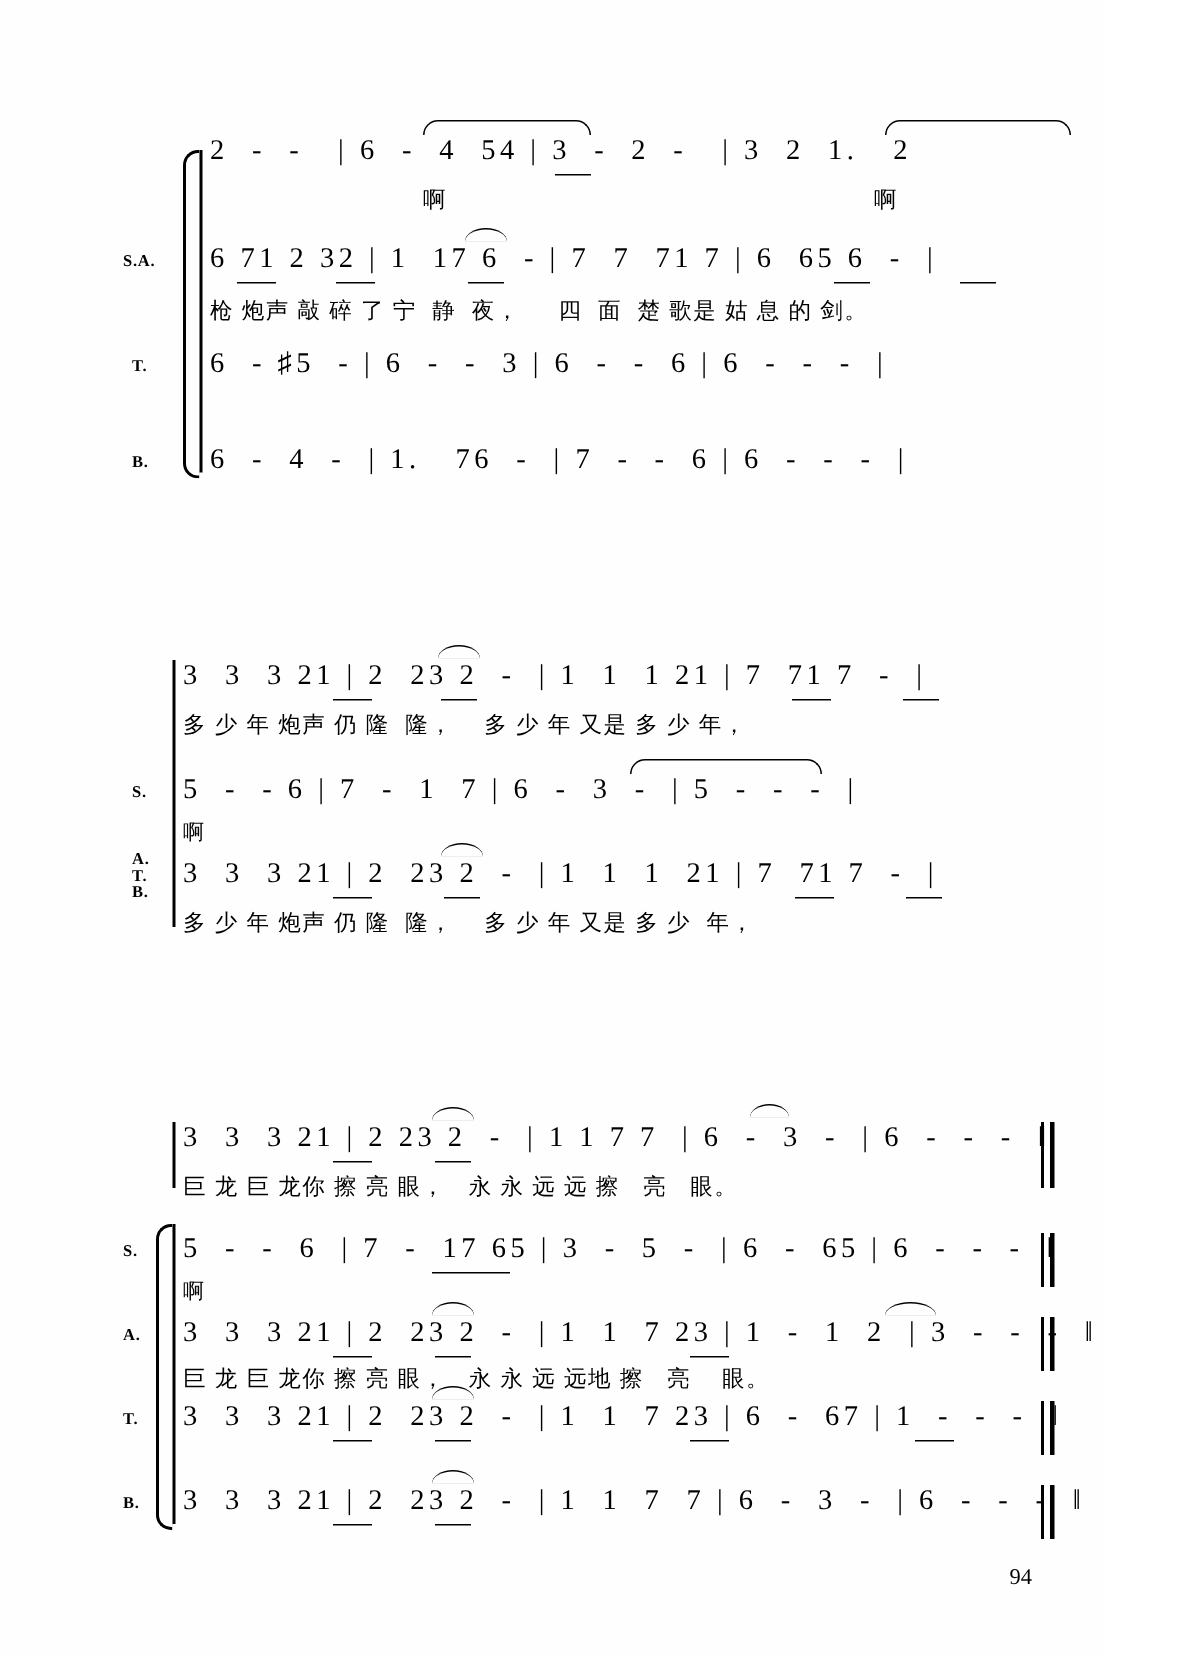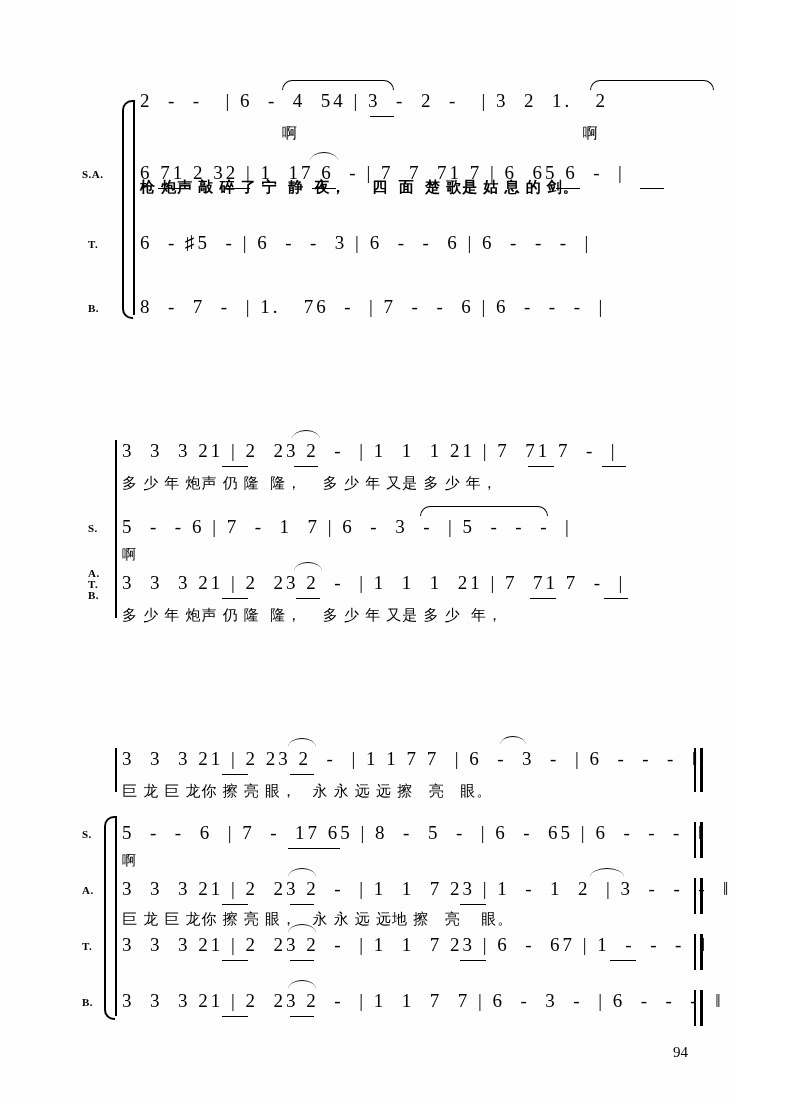--- a/index.html
+++ b/index.html
@@ -123,27 +123,27 @@
     <div class="lyrics" style="left:282px; top:34px; letter-spacing:2px;">啊                                              啊</div>
 
     <div class="voice-label" style="left:82px; top:78px;">S.A.</div>
     <div class="notes" style="left:140px; top:72px; letter-spacing:3px;text-align:center;">6 71 2 32 | 1  17 6  - | 7  7  71 7 | 6  65 6  -  |</div>
     <div class="hline" style="left:158px; top:98px; width:26px;"></div>
     <div class="hline" style="left:224px; top:98px; width:26px;"></div>
     <div class="hline" style="left:312px; top:98px; width:24px;"></div>
     <div class="hline" style="left:556px; top:98px; width:24px;"></div>
     <div class="hline" style="left:640px; top:98px; width:24px;"></div>
     <div class="tie" style="left:310px; top:62px; width:28px;"></div>
-    <div class="lyrics" style="left:140px; top:88px; letter-spacing:1px;font-weight:bold;">枪 炮声 敲 碎 了 宁  静  夜，     四  面  楚 歌是 姑 息 的 剑。</div>
+    <div class="lyrics" style="left:140px; top:108px; letter-spacing:1px;">枪 炮声 敲 碎 了 宁  静  夜，     四  面  楚 歌是 姑 息 的 剑。</div>
 
     <div class="voice-label" style="left:88px; top:148px;">T.</div>
     <div class="notes" style="left:140px; top:142px; letter-spacing:3px;">6  - ♯5  - | 6  -  -  3 | 6  -  -  6 | 6  -  -  -  |</div>
 
     <div class="voice-label" style="left:88px; top:212px;">B.</div>
-    <div class="notes" style="left:140px; top:206px; letter-spacing:3px;">8  -  7  -  | 1.   76  -  | 7  -  -  6 | 6  -  -  -  |</div>
+    <div class="notes" style="left:140px; top:206px; letter-spacing:3px;">6  -  4  -  | 1.   76  -  | 7  -  -  6 | 6  -  -  -  |</div>
   </div>
 
   <div class="system" style="top:440px;">
 
     <div class="vline" style="left:115px; top:0px; height:178px;"></div>
 
     <div class="notes" style="left:122px; top:0px; letter-spacing:3px;">3  3  3 21 | 2  23 2  -  | 1  1  1 21 | 7  71 7  -  |</div>
     <div class="hline" style="left:222px; top:26px; width:26px;"></div>
     <div class="hline" style="left:294px; top:26px; width:24px;"></div>
     <div class="tie" style="left:292px; top:-10px; width:28px;"></div>
@@ -188,21 +188,21 @@
     <div class="vline thick" style="left:700px; top:242px; height:36px;"></div>
 
     <div class="notes" style="left:122px; top:0px; letter-spacing:3px;">3  3  3 21 | 2 23 2  -  | 1 1 7 7  | 6  -  3  -  | 6  -  -  -  ‖</div>
     <div class="hline" style="left:222px; top:26px; width:26px;"></div>
     <div class="hline" style="left:290px; top:26px; width:24px;"></div>
     <div class="tie" style="left:288px; top:-10px; width:28px;"></div>
     <div class="tie" style="left:500px; top:-12px; width:26px;"></div>
     <div class="lyrics" style="left:122px; top:34px; letter-spacing:1px;">巨 龙 巨 龙你 擦 亮 眼，   永 永 远 远 擦   亮   眼。</div>
 
     <div class="voice-label" style="left:82px; top:80px;">S.</div>
-    <div class="notes" style="left:122px; top:74px; letter-spacing:3px;">5  -  -  6  | 7  -  17 65 | 8  -  5  -  | 6  -  65 | 6  -  -  -  ‖</div>
+    <div class="notes" style="left:122px; top:74px; letter-spacing:3px;">5  -  -  6  | 7  -  17 65 | 3  -  5  -  | 6  -  65 | 6  -  -  -  ‖</div>
     <div class="hline" style="left:288px; top:100px; width:52px;"></div>
     <div class="small-cn" style="left:122px; top:104px;">啊</div>
 
     <div class="voice-label" style="left:82px; top:136px;">A.</div>
     <div class="notes" style="left:122px; top:130px; letter-spacing:3px;">3  3  3 21 | 2  23 2  -  | 1  1  7 23 | 1  -  1  2  | 3  -  -  -  ‖</div>
     <div class="hline" style="left:222px; top:156px; width:26px;"></div>
     <div class="hline" style="left:290px; top:156px; width:24px;"></div>
     <div class="tie" style="left:288px; top:120px; width:28px;"></div>
     <div class="hline" style="left:460px; top:156px; width:26px;"></div>
     <div class="tie" style="left:590px; top:120px; width:34px;"></div>

